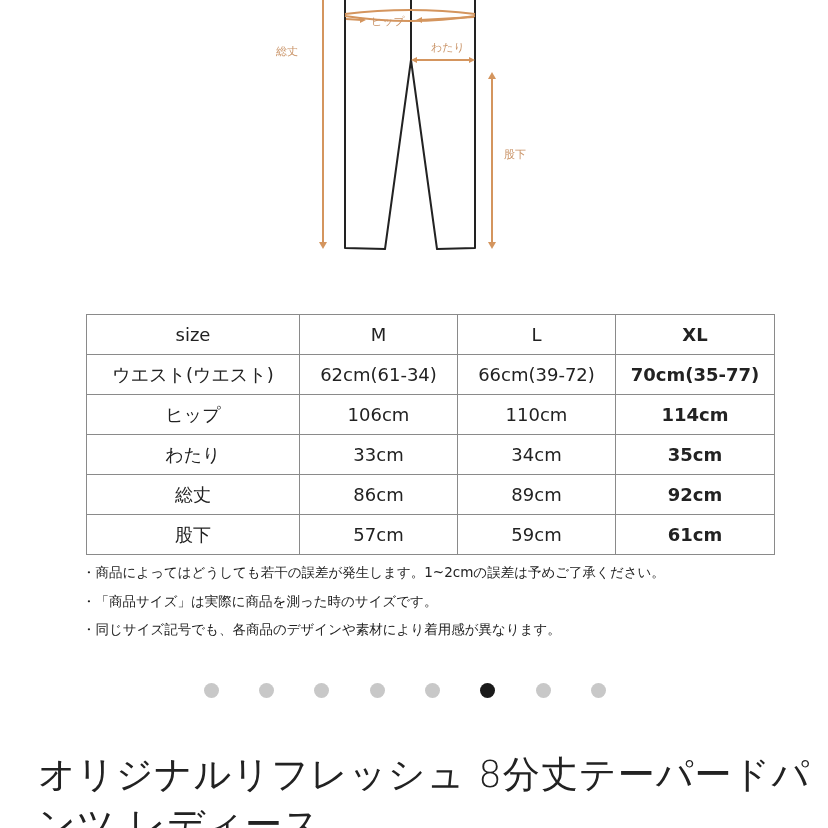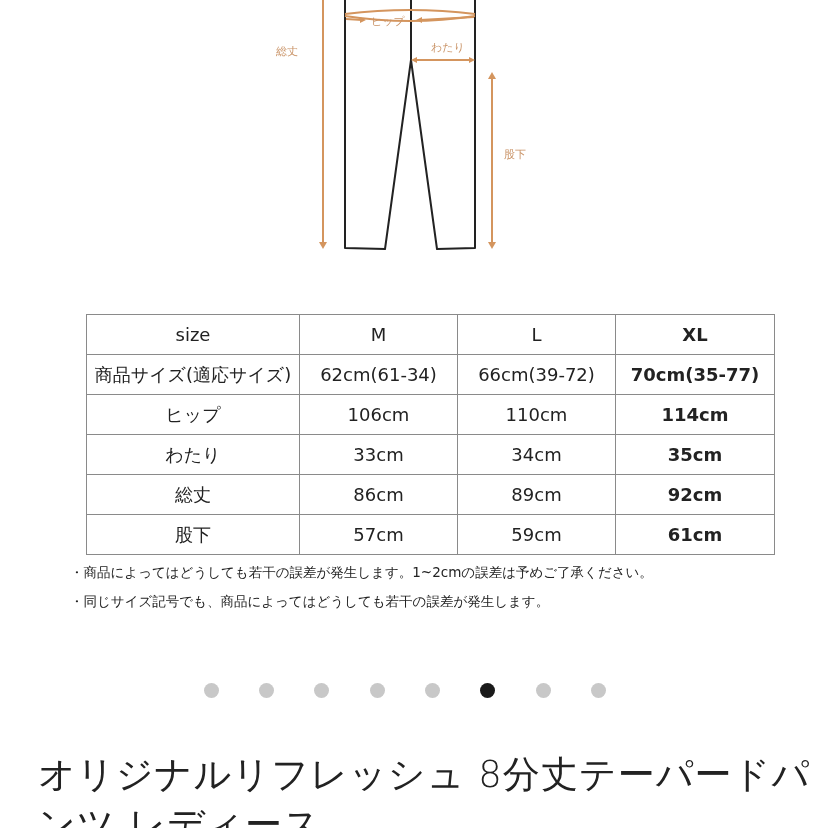--- a/index.html
+++ b/index.html
@@ -47,21 +47,21 @@
       padding: 4px;
       text-align: center;
       white-space: nowrap;
     }
     .size-table td.c0 { width: 204px; }
     .size-table td.c1 { width: 149px; }
     .size-table td.c2 { width: 149px; }
     .size-table td.c3 { width: 150px; font-weight: bold; }
     .notes {
       position: absolute;
-      left: 70px;
+      left: 82px;
       top: 558px;
       font-size: 13.5px;
       color: #222;
       line-height: 28.5px;
     }
     .notes div { white-space: nowrap; }
     .dots {
       position: absolute;
       top: 683px;
       left: 0;
@@ -135,21 +135,21 @@
 
 <table class="size-table">
   <tbody>
       <tr>
     <td class="c0">size</td>
     <td class="c1">M</td>
     <td class="c2">L</td>
     <td class="c3">XL</td>
   </tr>
   <tr>
-    <td class="c0">商品サイズ(適応サイズ)</td>
+    <td class="c0">ウエスト(ウエスト)</td>
     <td class="c1">62cm(61-34)</td>
     <td class="c2">66cm(39-72)</td>
     <td class="c3">70cm(35-77)</td>
   </tr>
   <tr>
     <td class="c0">ヒップ</td>
     <td class="c1">106cm</td>
     <td class="c2">110cm</td>
     <td class="c3">114cm</td>
   </tr>
@@ -169,21 +169,22 @@
     <td class="c0">股下</td>
     <td class="c1">57cm</td>
     <td class="c2">59cm</td>
     <td class="c3">61cm</td>
   </tr>
 </tbody>
   </table>
 
 <div class="notes">
   <div>・商品によってはどうしても若干の誤差が発生します。1~2cmの誤差は予めご了承ください。</div>
-  <div>・同じサイズ記号でも、商品によってはどうしても若干の誤差が発生します。</div>
+  <div>・「商品サイズ」は実際に商品を測った時のサイズです。</div>
+  <div>・同じサイズ記号でも、各商品のデザインや素材により着用感が異なります。</div>
 </div>
 
 <div class="dots">
   <span class="dot" style="left:204px;"></span>
   <span class="dot" style="left:259px;"></span>
   <span class="dot" style="left:314px;"></span>
   <span class="dot" style="left:370px;"></span>
   <span class="dot" style="left:425px;"></span>
   <span class="dot active" style="left:480px;"></span>
   <span class="dot" style="left:536px;"></span>

